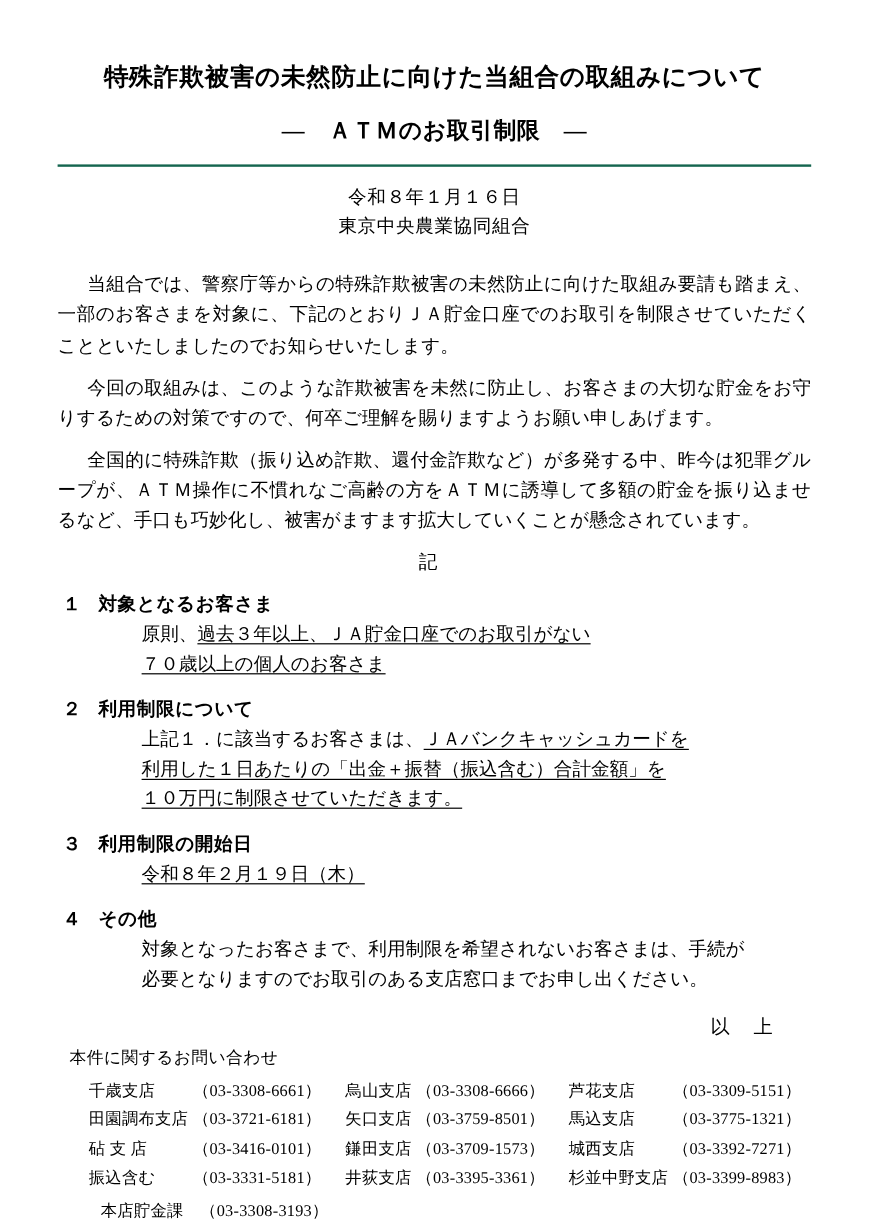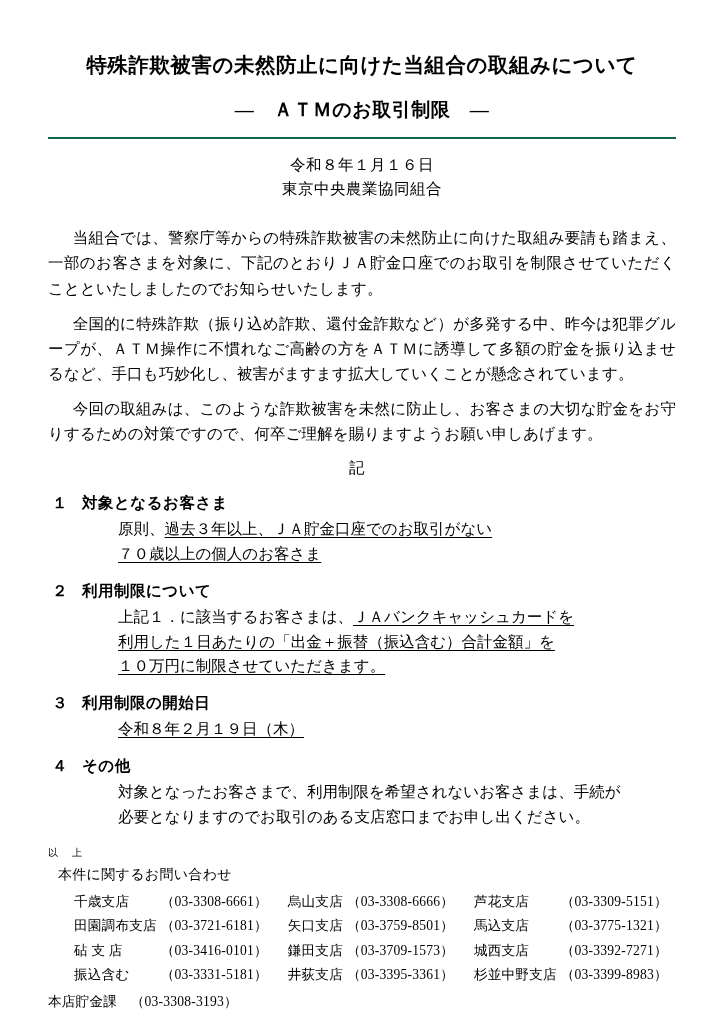--- a/index.html
+++ b/index.html
@@ -87,21 +87,22 @@
     font-size: 15.5px;
     line-height: 1.6;
     margin-left: 70px;
     margin-top: 3px;
   }
   .u {
     text-decoration: underline;
     text-underline-offset: 3px;
   }
   .closing {
-    font-size: 10px;
+    text-align: right;
+    font-size: 16px;
     margin-top: 16px;
     letter-spacing: 2px;
     padding-right: 30px;
   }
   .contact-title {
     font-size: 14px;
     margin-top: 6px;
     margin-left: 10px;
     letter-spacing: 0.3px;
   }
@@ -118,39 +119,40 @@
   }
   .branch-table td.name {
     padding-right: 4px;
   }
   .branch-table td.tel {
     padding-right: 20px;
   }
   .footer-single {
     font-size: 13.6px;
     margin-top: 6px;
+    margin-left: 36px;
     letter-spacing: 0.2px;
   }
 </style>
 </head>
 <body>
 
 <div class="page">
 
   <h1 class="title-main">特殊詐欺被害の未然防止に向けた当組合の取組みについて</h1>
   <h2 class="title-sub">―　ＡＴＭのお取引制限　―</h2>
 
   <hr class="rule">
 
   <div class="date-line">令和８年１月１６日</div>
   <div class="issuer-line">東京中央農業協同組合</div>
 
   <p class="body-p first indent">当組合では、警察庁等からの特殊詐欺被害の未然防止に向けた取組み要請も踏まえ、一部のお客さまを対象に、下記のとおりＪＡ貯金口座でのお取引を制限させていただくことといたしましたのでお知らせいたします。</p>
+  <p class="body-p indent">今回の取組みは、このような詐欺被害を未然に防止し、お客さまの大切な貯金をお守りするための対策ですので、何卒ご理解を賜りますようお願い申しあげます。</p>
   <p class="body-p indent">全国的に特殊詐欺（振り込め詐欺、還付金詐欺など）が多発する中、昨今は犯罪グループが、ＡＴＭ操作に不慣れなご高齢の方をＡＴＭに誘導して多額の貯金を振り込ませるなど、手口も巧妙化し、被害がますます拡大していくことが懸念されています。</p>
-  <p class="body-p indent">今回の取組みは、このような詐欺被害を未然に防止し、お客さまの大切な貯金をお守りするための対策ですので、何卒ご理解を賜りますようお願い申しあげます。</p>
 
   <div class="ki">記</div>
 
   <div class="item">
     <div class="item-head">
       <span class="item-num">１</span>
       <span>対象となるお客さま</span>
     </div>
     <div class="item-body">
       <div><span>原則、</span><span class="u">過去３年以上、ＪＡ貯金口座でのお取引がない</span></div>

